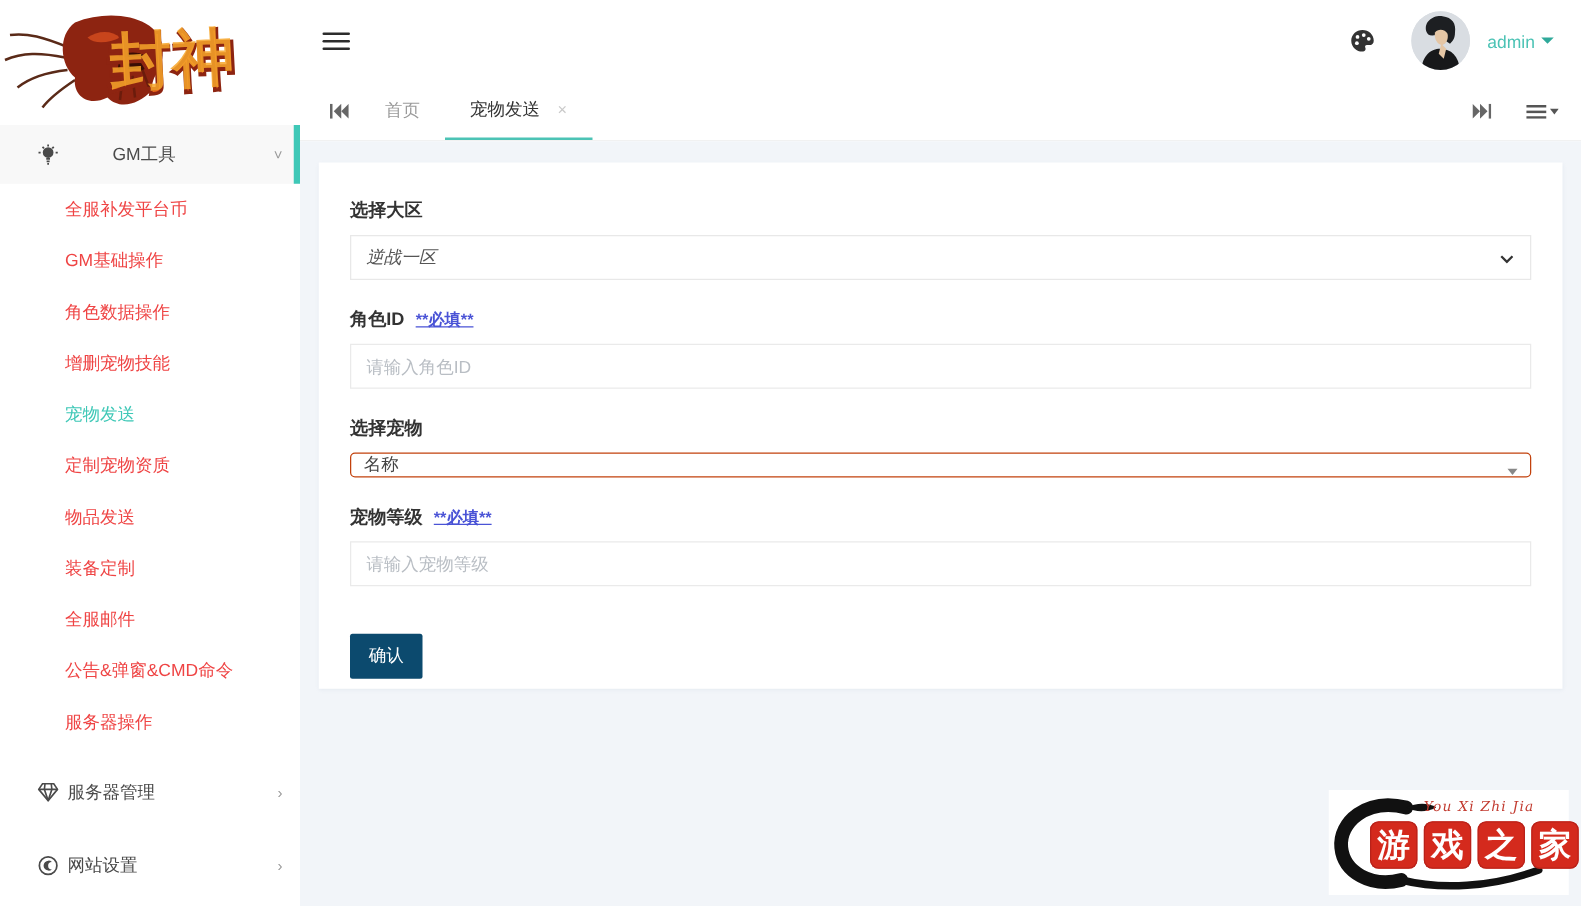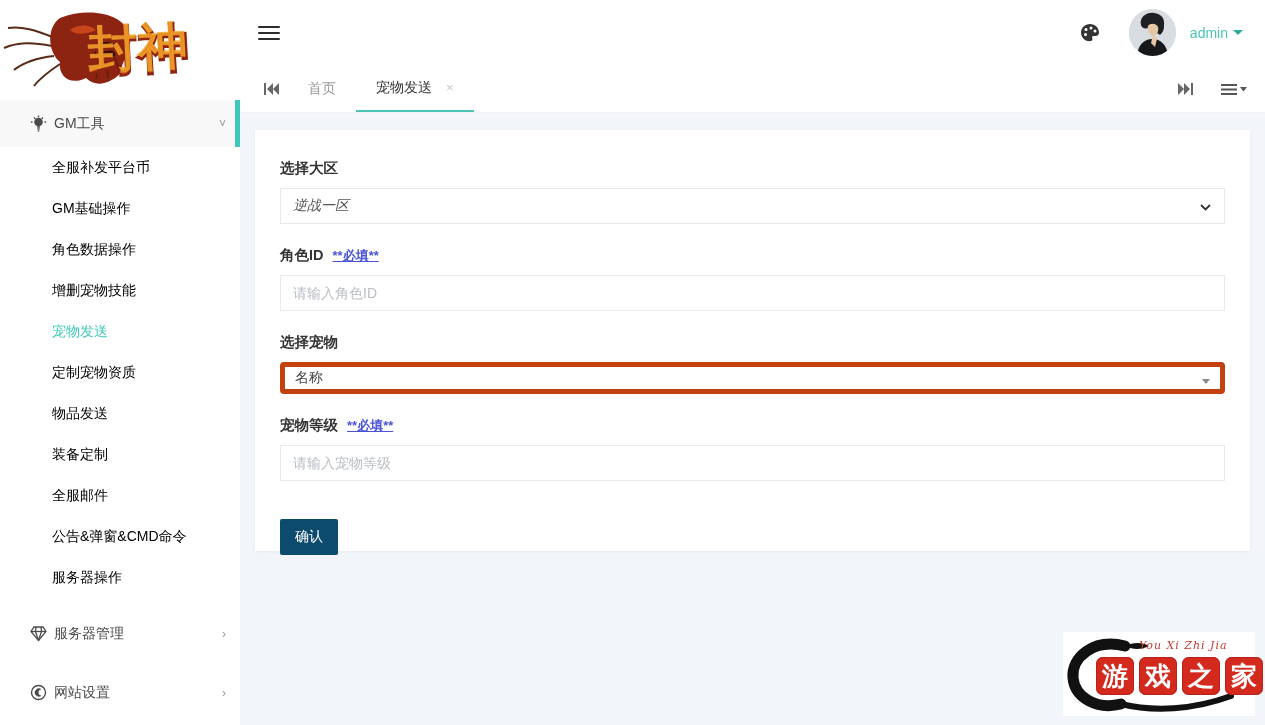--- a/index.html
+++ b/index.html
@@ -4,26 +4,26 @@
 <style>
   * { margin:0; padding:0; box-sizing:border-box; }
   html,body { width:1265px; height:725px; overflow:hidden; background:#fff;
     font-family:"Liberation Sans","DejaVu Sans",sans-serif; }
 
   
   .sidebar { position:absolute; left:0; top:0; width:240px; height:725px; background:#fff; z-index:3; }
   .logo-area { height:100px; position:relative; overflow:hidden; }
   .menu { font-size:14px; color:#595959; }
   .menu-group { height:47px; display:flex; align-items:center; padding:0 14px 0 30px; position:relative; cursor:pointer; }
-  .menu-group.expanded { background:#f8f8f8; }
+  .menu-group.expanded { background:#f8f8f8;gap:36px; }
   .menu-group .g-icon { width:17px; height:17px; margin-right:7px; flex:0 0 auto; }
   .menu-group .g-label { flex:1; color:#4a4a4a; }
   .menu-group .g-arrow { color:#9a9a9a; font-size:12px; }
   .active-bar { position:absolute; right:0; top:0; width:5px; height:100%; background:#3fc8b7; }
-  .sub-item { height:41px; line-height:41px; padding-left:52px; cursor:pointer; color:#000000; }
+  .sub-item { height:41px; line-height:41px; padding-left:52px; cursor:pointer; color:#ef4444; }
   .sub-item.active { color:#3fc8b7; }
   .group-gap { height:12px; }
 
   
   .main { position:absolute; left:240px; top:0; width:1025px; }
   .topbar { height:65px; background:#fff; display:flex; align-items:center; padding:0 22px 0 18px; }
   .hamburger { width:22px; cursor:pointer; }
   .hamburger span { display:block; height:2px; background:#2c2c2c; margin:4px 0; border-radius:1px; }
   .topbar-right { margin-left:auto; display:flex; align-items:center; }
   .palette-btn { width:22px; height:22px; cursor:pointer; margin-right:28px; }
@@ -45,21 +45,21 @@
   
   .content { position:absolute; left:240px; top:113px; width:1025px; height:612px; background:#f2f5f9; }
   .card { margin:17px 15px 0 15px; background:#fff; height:421px; padding:29px 25px 0 25px;
      box-shadow:0 1px 3px rgba(150,165,190,0.12); }
   .form-group { margin-bottom:22px; }
   .f-label { font-size:14.5px; font-weight:bold; color:#333; margin-bottom:10px; }
   .f-required { color:#4a53d6; font-size:13px; font-weight:bold; text-decoration:underline; margin-left:5px; }
   .select-box { height:36px; border:1px solid #e8e8e8; display:flex; align-items:center; padding:0 12px;
      font-size:14px; color:#555; position:relative; cursor:pointer; background:#fff;font-style:italic; }
   .select-box .sel-chevron { position:absolute; right:13px; top:15px; }
-  .select2-box { height:32px; border:5px solid #c2410c; border-radius:4px; display:flex; align-items:center;
+  .select2-box { height:20px; border:1px solid #c2410c; border-radius:4px; display:flex; align-items:center;
      padding:0 10px; font-size:14px; color:#444; position:relative; cursor:pointer; background:#fff; }
   .select2-box .tri { position:absolute; right:10px; top:12px; width:0; height:0;
      border-left:4px solid transparent; border-right:4px solid transparent; border-top:5px solid #888; }
   .text-input { width:100%; height:36px; border:1px solid #eaeaea; padding:0 12px; font-size:14px; color:#333;
      outline:none; background:#fff; font-family:inherit; }
   .text-input::placeholder { color:#b9bec4; }
   .submit-btn { margin-top:16px; height:36px; padding:0 15px; background:#0c4a6e; color:#fff; border:none;
      font-size:14px; border-radius:2px; cursor:pointer; font-family:inherit; }
 
   

